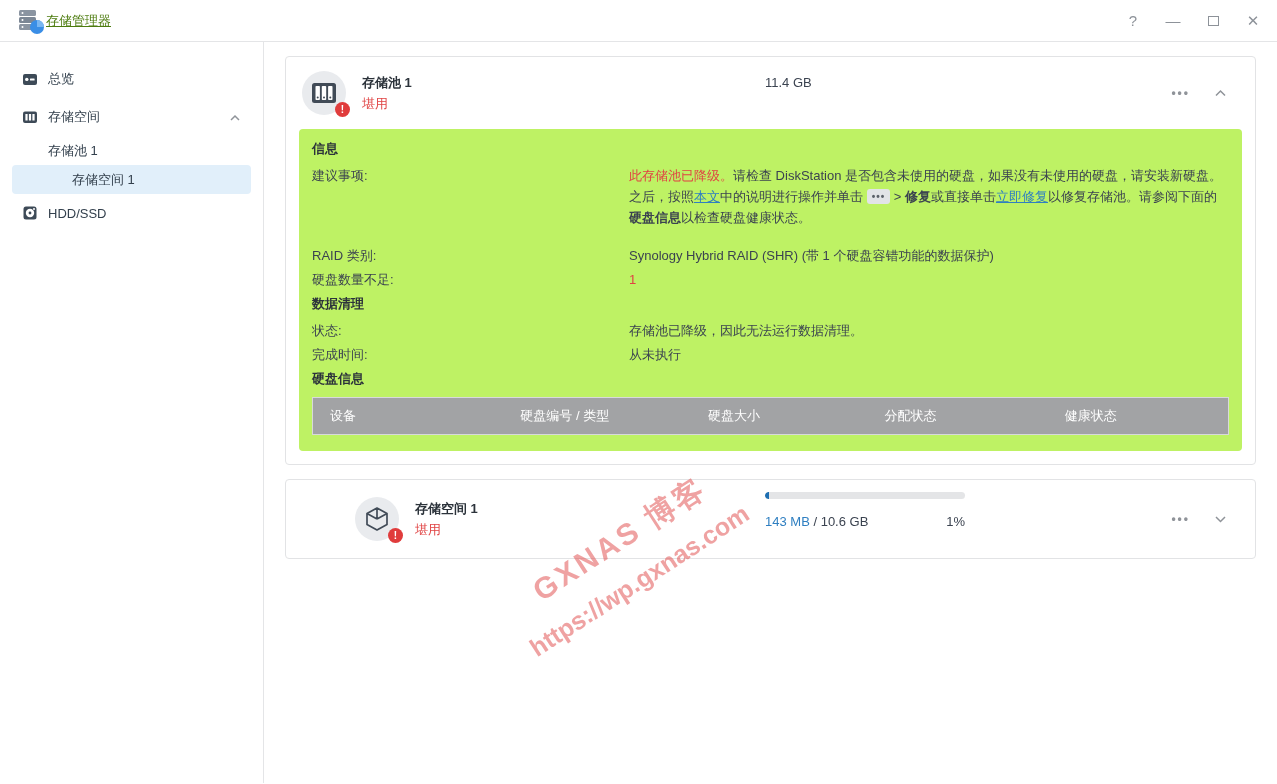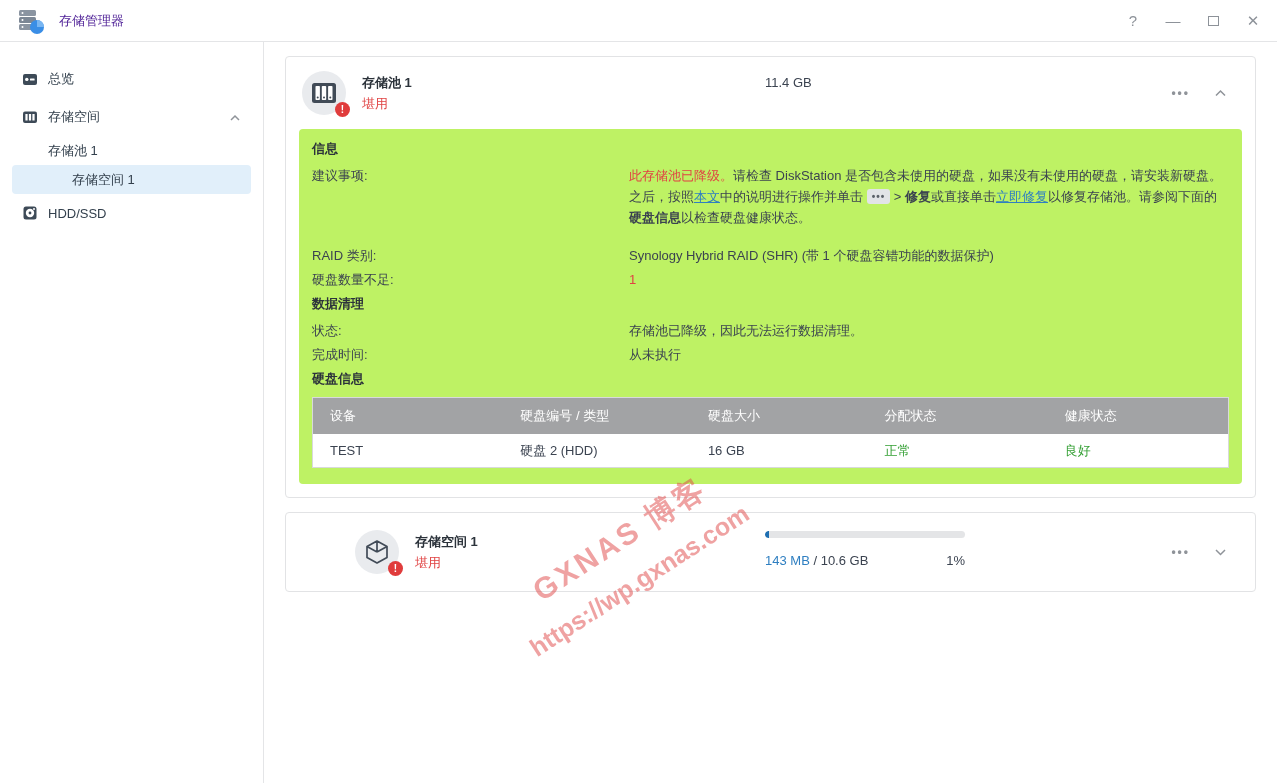--- a/index.html
+++ b/index.html
@@ -5,21 +5,21 @@
   * { box-sizing: border-box; }
   html,body { margin:0; padding:0; }
   body {
     width:1277px; height:784px; overflow:hidden;
     font-family:"Liberation Sans","DejaVu Sans",sans-serif;
     font-size:13px; color:#3b4350; background:#fff;
   }
   
   .titlebar { height:42px; border-bottom:1px solid #e4e5e7; display:flex; align-items:center; padding:0 16px; background:#fff; position:relative; z-index:5;}
   .app-icon { width:30px; height:28px; position:relative; }
-  .app-title { margin-left:13px; color:#4c1d95; }
+  .app-title { margin-left:0; color:#4d7c0f;text-decoration:underline; }
   .win-controls { margin-left:auto; display:flex; align-items:center; gap:24px; color:#8d9299; }
   .win-btn { font-size:15px; line-height:1; cursor:default; text-align:center; width:16px;}
   .max-box { width:11px; height:10px; border:1.5px solid #8d9299; display:inline-block; }
   
   .layout { display:flex; height:741px; }
   .sidebar { width:264px; border-right:1px solid #e4e5e7; padding-top:18px; flex-shrink:0; background:#fff; }
   .side-item { display:flex; align-items:center; height:38px; margin:0 12px; padding:0 10px; border-radius:4px; color:#33404d; }
   .side-sub { height:29px; }
   .side-item .sicon { width:16px; height:16px; margin-right:10px; flex-shrink:0; }
   .side-item.lv2 { padding-left:36px; }
@@ -58,21 +58,21 @@
   
   .hd-table { margin:8px 13px 0; border:1px solid #d8d9db; background:#fff; }
   .hd-thead { display:flex; background:#a2a3a5; color:#fff; height:36px; align-items:center; }
   .hd-row { display:flex; height:33px; align-items:center; background:#fff; }
   .hd-cell { padding-left:17px; }
   .c1{width:20.8%;} .c2{width:20.5%;} .c3{width:19.3%;} .c4{width:19.7%;} .c5{width:19.7%;}
   .green { color:#35a035; }
   
   .vol-header { padding:17px 16px; }
   .vol-indent { margin-left:53px; }
-  .usage { position:absolute; left:479px; top:18px; width:200px; }
+  .usage { position:absolute; left:479px; top:12px; width:200px; }
   .usage-bar { width:200px; height:7px; border-radius:4px; background:#e4e5e7; overflow:hidden; }
   .usage-fill { height:7px; background:#1e6fb2; border-radius:4px 0 0 4px; }
   .usage-text { display:flex; margin-top:15px; line-height:16px; }
   .used-blue { color:#2f7fc1; }
   .usage-pct { margin-left:auto; }
   
   .watermark { position:absolute; left:265px; top:468px; transform:rotate(-33deg); color:rgba(224,70,70,0.5); pointer-events:none; z-index:10; white-space:nowrap; }
   .wm1 { font-size:30px; font-weight:bold; letter-spacing:3px; }
   .wm2 { font-size:25px; font-weight:bold; margin-top:10px; margin-left:-34px; }
 </style>
@@ -209,27 +209,20 @@
 
         <div class="sec-heading sec-gap">硬盘信息</div>
         <div class="hd-table">
           <div class="hd-thead">
             <div class="hd-cell c1">设备</div>
             <div class="hd-cell c2">硬盘编号 / 类型</div>
             <div class="hd-cell c3">硬盘大小</div>
             <div class="hd-cell c4">分配状态</div>
             <div class="hd-cell c5">健康状态</div>
           </div>
-          <div class="hd-row">
-            <div class="hd-cell c1">TEST</div>
-            <div class="hd-cell c2">硬盘 2 (HDD)</div>
-            <div class="hd-cell c3">16 GB</div>
-            <div class="hd-cell c4 green">正常</div>
-            <div class="hd-cell c5 green">良好</div>
-          </div>
         </div>
       </div>
     </div>
 
     <div class="card">
       <div class="card-header vol-header">
         <div class="big-icon vol-indent">
           <svg width="24" height="26" viewBox="0 0 24 26">
             <path d="M12 2 L22 7.5 L22 18.5 L12 24 L2 18.5 L2 7.5 Z M12 2 L12 13 M2 7.5 L12 13 M22 7.5 L12 13" fill="none" stroke="#414b57" stroke-width="1.7" stroke-linejoin="round"></path>
           </svg>

